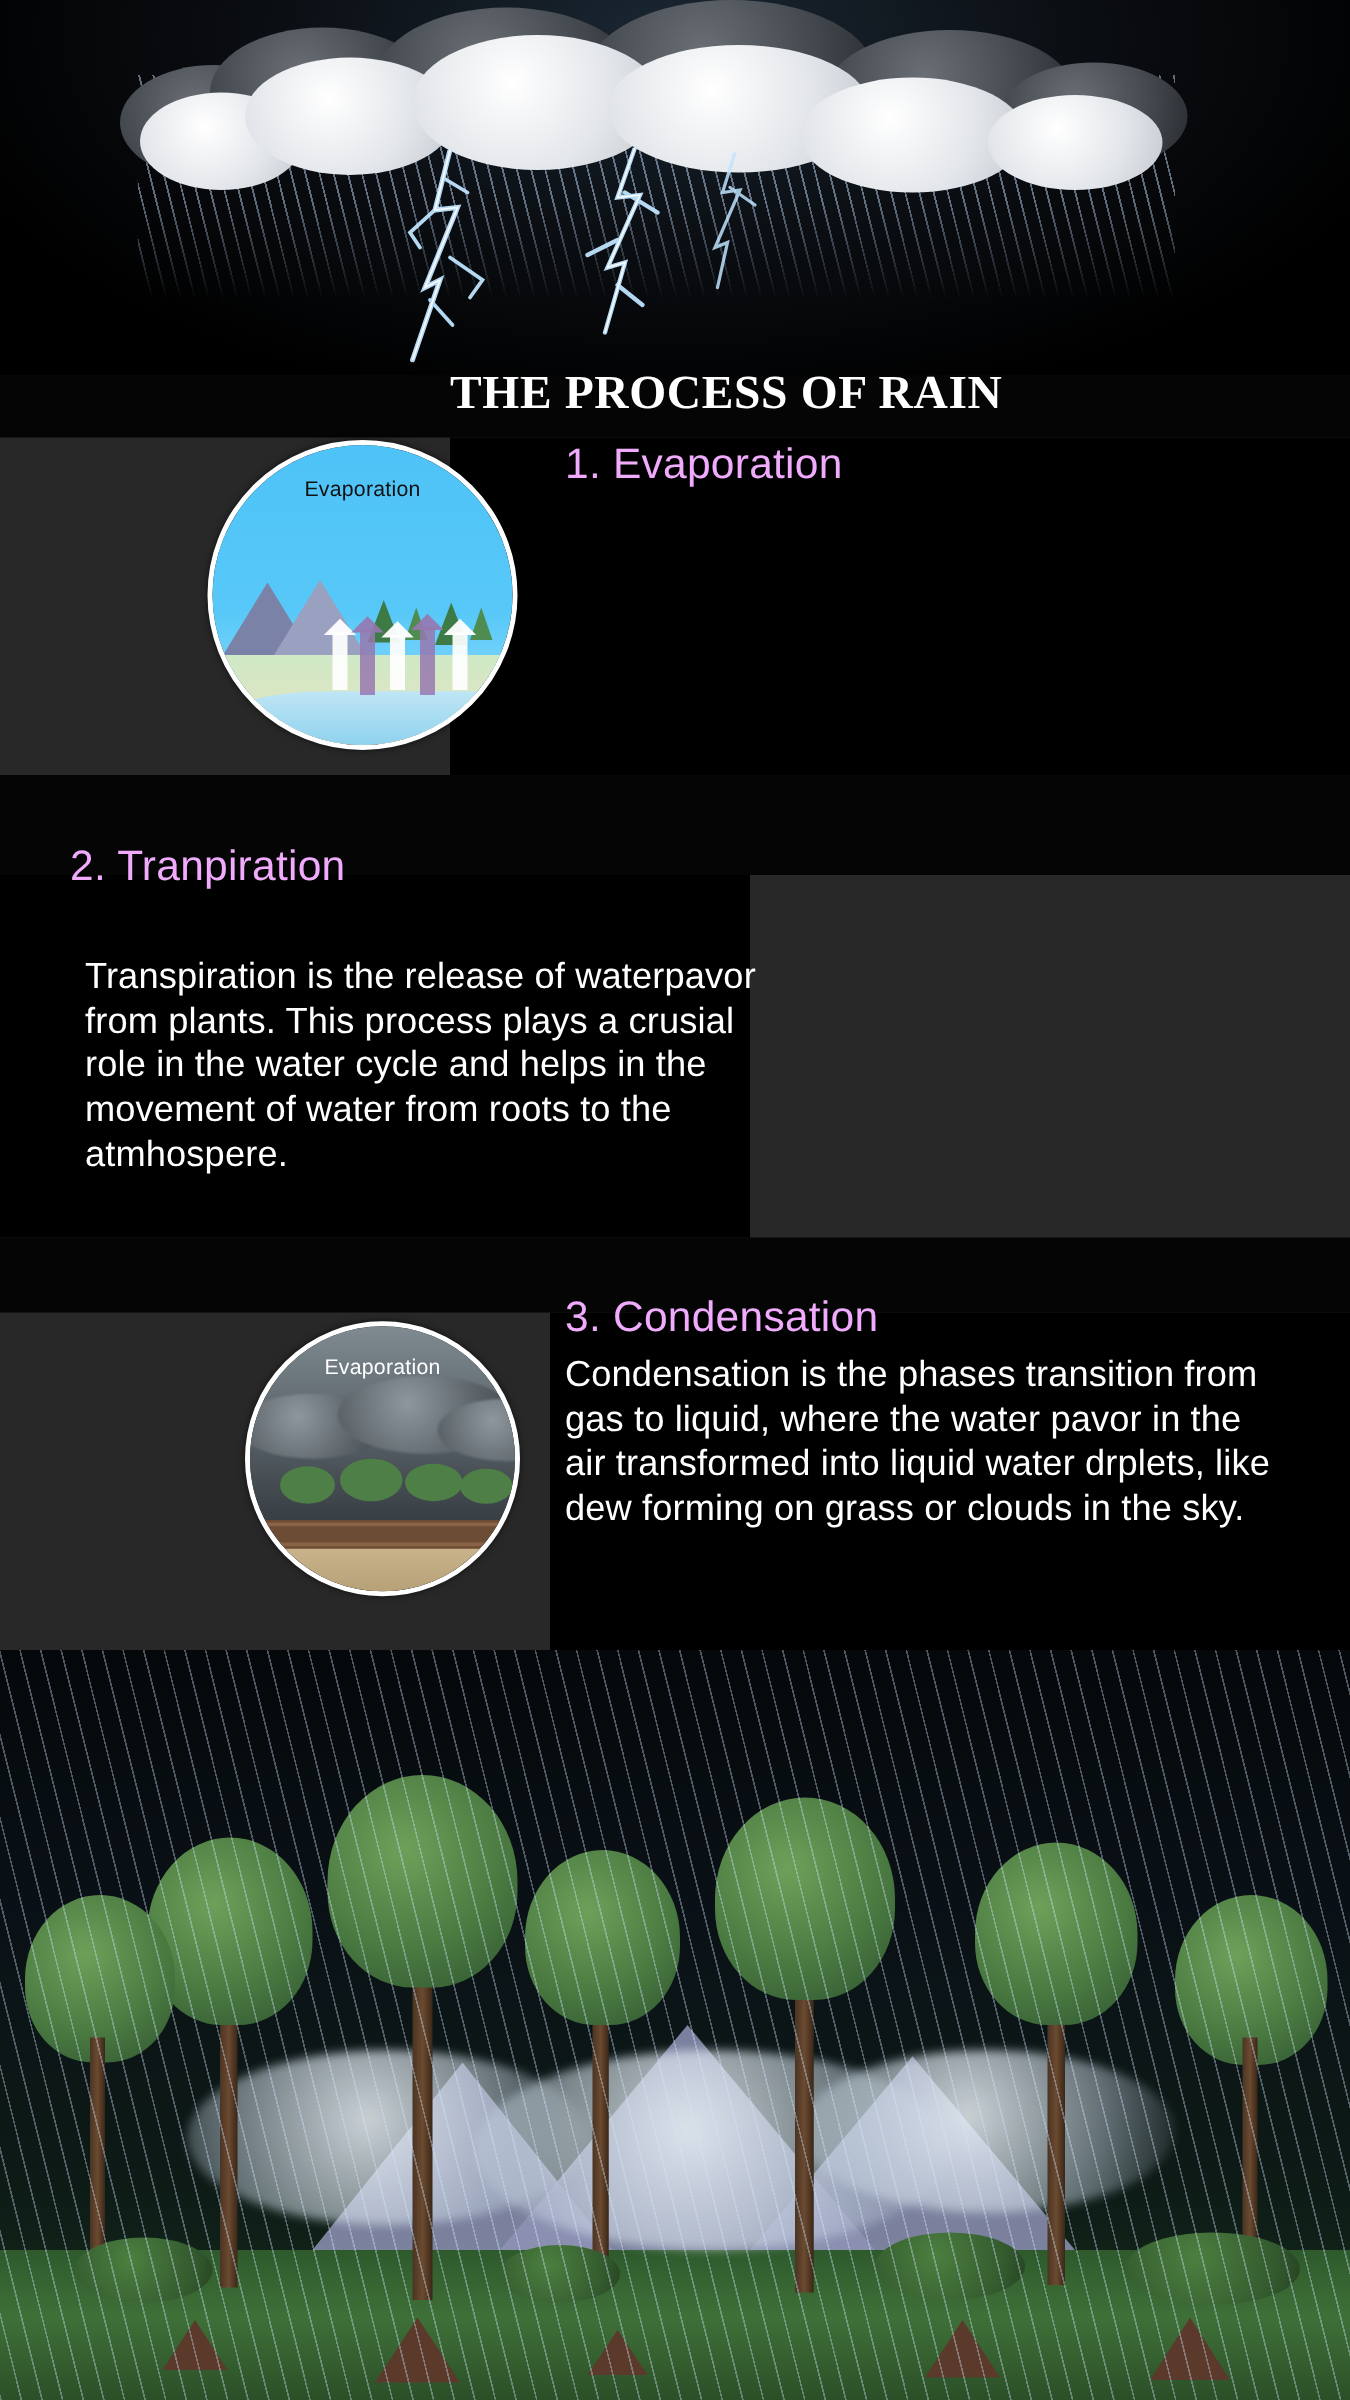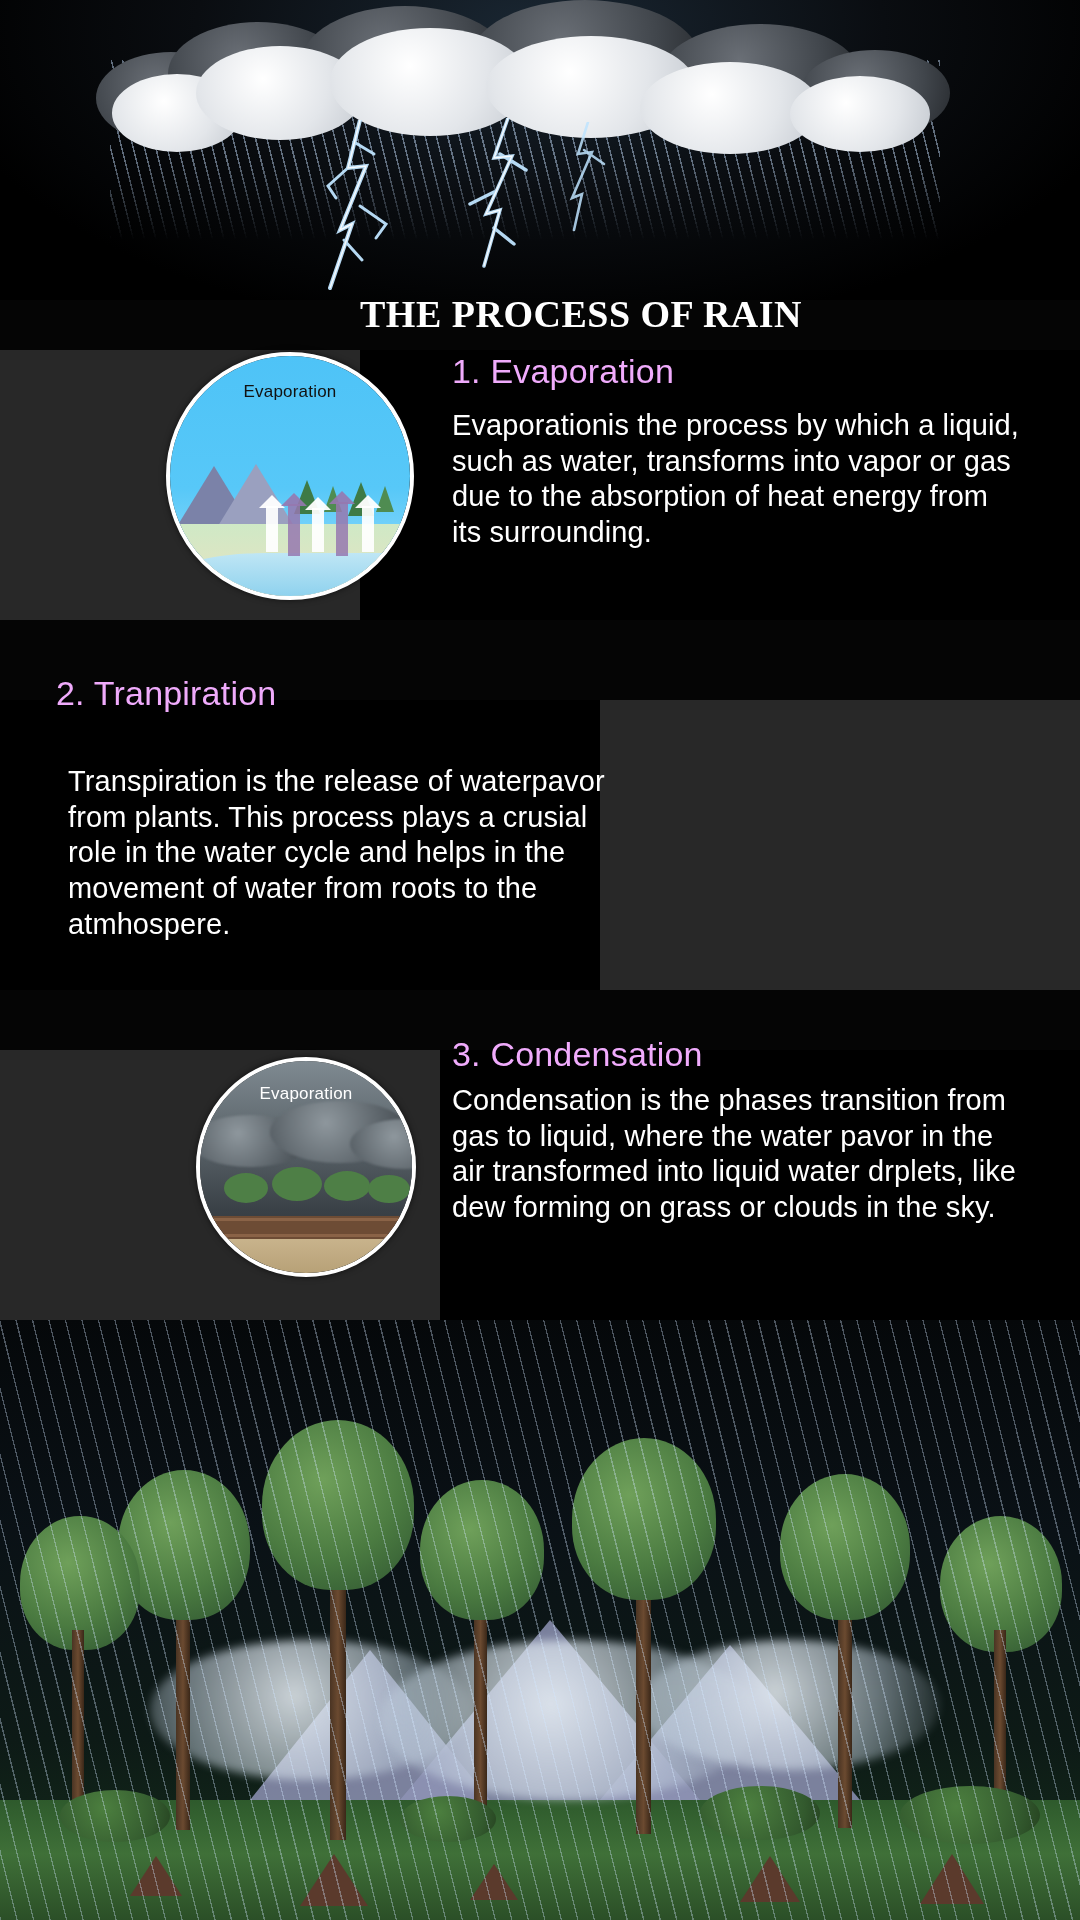--- a/index.html
+++ b/index.html
@@ -251,21 +251,20 @@
     <div class="tree s" style="left:206px; bottom:84px;"></div>
     <div class="uparrow" style="left:96px;  bottom:44px; height:46px;"></div>
     <div class="uparrow purple" style="left:118px; bottom:40px; height:52px;"></div>
     <div class="uparrow" style="left:142px; bottom:44px; height:44px;"></div>
     <div class="uparrow purple" style="left:166px; bottom:40px; height:54px;"></div>
     <div class="uparrow" style="left:192px; bottom:44px; height:46px;"></div>
     <div class="cap">Evaporation</div>
   </div>
 
   <div class="sec-head" id="head1">1. Evaporation</div>
-  <div class="sec-body" id="body1">Evaporationis the process by which a liquid, such as water, transforms into vapor or gas due to the absorption of heat energy from its surrounding.</div>
 
   <div class="band" id="band2"></div>
   <div class="band" id="band2-mask"></div>
 
 
   <div class="sec-head" id="head2">2. Tranpiration</div>
   <div class="sec-body" id="body2">Transpiration is the release of waterpavor from plants. This process plays a crusial role in the water cycle and helps in the movement of water from roots to the atmhospere.</div>
 
   <div class="band" id="band3"></div>
   <div class="band" id="band3-mask"></div>

